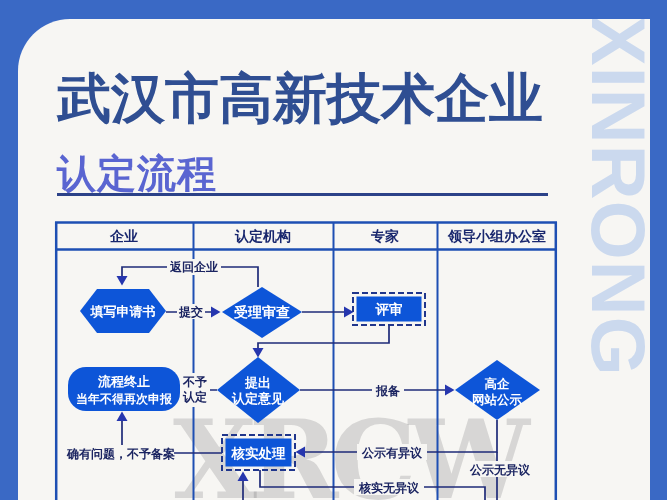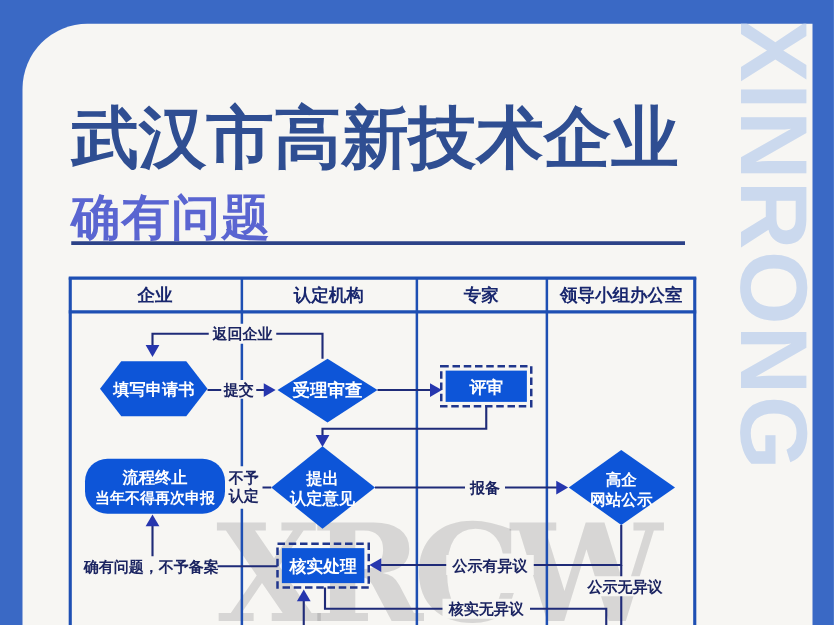--- a/index.html
+++ b/index.html
@@ -19,21 +19,21 @@
     font-size:76px;font-weight:900;line-height:1;
     letter-spacing:1px;color:#CBD9EE;user-select:none;
   }
   .center-watermark{
     position:absolute;left:155px;top:378px;
     font-family:"DejaVu Serif","Liberation Serif",serif;
     font-size:108px;font-weight:700;letter-spacing:-8px;
     color:rgba(70,70,80,0.18);user-select:none;white-space:nowrap;
   }
   .title{
-    position:absolute;left:39px;top:56px;margin:0;
+    position:absolute;left:39px;top:44px;margin:0;
     font-size:54px;font-weight:900;letter-spacing:0px;
     color:#2F4E92;white-space:nowrap;
   }
   .subtitle{
     position:absolute;left:39px;top:128px;margin:0;
     font-size:39px;font-weight:900;letter-spacing:1px;
     color:#5A65D1;white-space:nowrap;
   }
   .divider{
     position:absolute;left:39px;top:174px;width:491px;height:3px;
@@ -52,21 +52,21 @@
   .dashed{fill:none;stroke:#20368C;stroke-width:2;stroke-dasharray:6 3;}
 </style>
 </head>
 <body>
 
 <div class="page">
   <div class="card">
     <div class="side-watermark">XINRONG</div>
     <div class="center-watermark">XRCW</div>
     <h1 class="title">武汉市高新技术企业</h1>
-    <h2 class="subtitle">确有问题</h2>
+    <h2 class="subtitle">认定流程</h2>
     <div class="divider"></div>
   </div>
 
   <svg class="flow" viewBox="0 0 667 500">
 
     <g>
       <line class="lane-line" x1="55" y1="222.5" x2="557" y2="222.5" stroke-width="2.5"></line>
       <line class="lane-line" x1="55" y1="249.5" x2="557" y2="249.5" stroke-width="2.5"></line>
       <line class="lane-line" x1="56.2" y1="222" x2="56.2" y2="500" stroke-width="2.5"></line>
       <line class="lane-line" x1="555.8" y1="222" x2="555.8" y2="500" stroke-width="2.5"></line>

